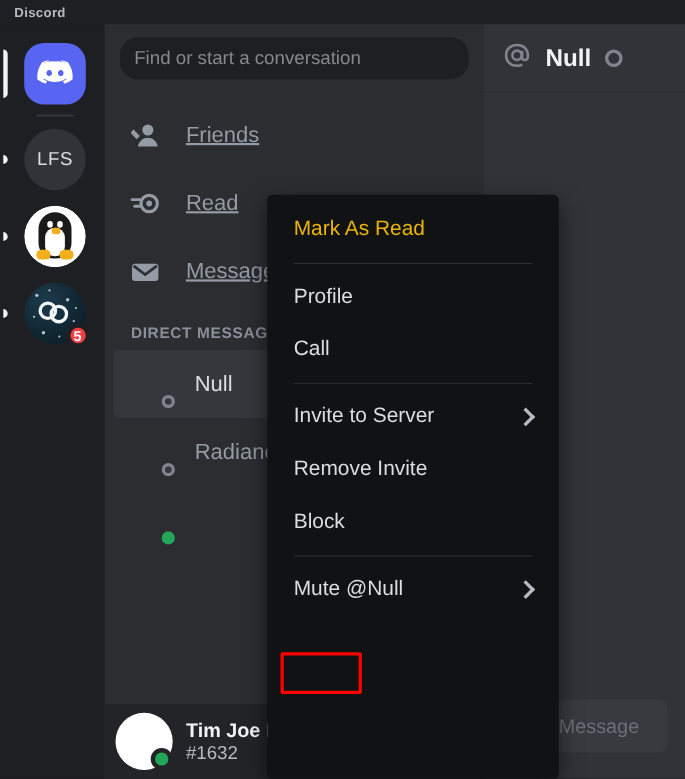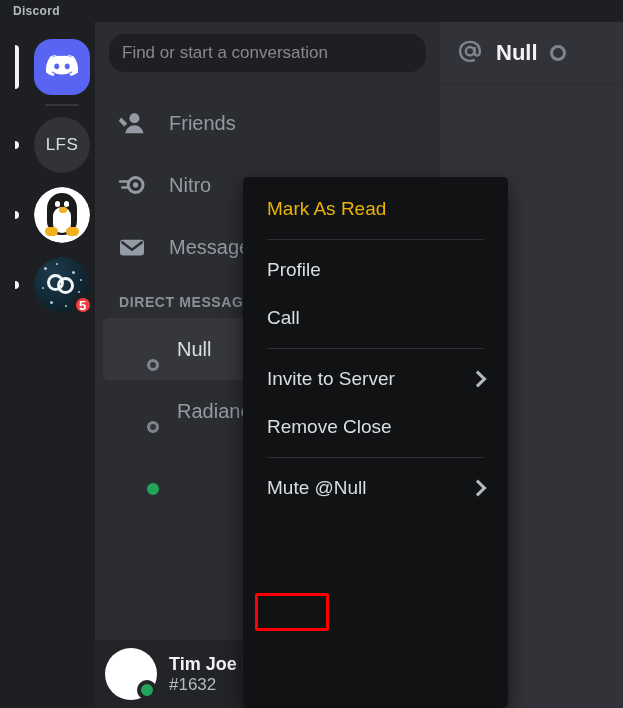--- a/index.html
+++ b/index.html
@@ -18,21 +18,20 @@
   }
   .titlebar-text {
     margin-left: 13px; font-size: 12px; font-weight: bold;
     color: #b5bac1; letter-spacing: .3px;
   }
 
   
   .rail {
     position: absolute; left: 0; top: 22px; width: 100px; height: 686px;
     background: #1e1f22;
-    margin-left: 12px;
   }
   .rail-inner { padding-top: 10px; display: flex; flex-direction: column; align-items: center; }
   .server-slot { position: relative; width: 95px; height: 70px; display: flex; align-items: center; justify-content: center; }
   .server-icon {
     width: 56px; height: 56px; border-radius: 28px;
     display: flex; align-items: center; justify-content: center;
     overflow: hidden; position: relative;
   }
   .server-icon.home { background: #5865f2; border-radius: 18px; }
   .server-icon.plain { background: #313338; color: #dbdee1; font-size: 17px; letter-spacing: .5px; }
@@ -75,21 +74,21 @@
     display: flex; align-items: center; padding: 0 13px;
   }
   .search-text { color: #87898c; font-size: 17px; }
 
   .nav { padding: 8px 8px 0 8px; flex: none; }
   .nav-item {
     height: 62px; display: flex; align-items: center; padding: 0 12px;
     border-radius: 6px; color: #949ba4; gap: 20px;
   }
   .nav-item .ico { width: 34px; display: flex; align-items: center; justify-content: center; }
-  .nav-label { font-size: 20px; color: #949ba4; white-space: nowrap; }
+  .nav-label { font-size: 20px; color: #949ba4; white-space: nowrap; text-decoration: underline; }
 
   .dm-head {
     padding: 16px 12px 8px 24px; font-size: 14px; letter-spacing: .6px;
     color: #8a9099; font-weight: bold;
   }
   .dm-list { padding: 0 8px; flex: 1 1 auto; overflow: hidden; }
   .dm-row {
     height: 62px; display: flex; align-items: center; gap: 16px;
     border-radius: 6px; padding: 0 10px;
   }
@@ -261,21 +260,21 @@
 
       <div class="nav-item">
         <span class="ico">
           <svg width="30" height="24" viewBox="0 0 24 20" aria-hidden="true">
             <circle cx="15" cy="10" r="6.2" fill="none" stroke="#949ba4" stroke-width="2.4"></circle>
             <circle cx="15" cy="10" r="2.2" fill="#949ba4"></circle>
             <rect x="1" y="6" width="8" height="2.2" rx="1.1" fill="#949ba4"></rect>
             <rect x="3" y="11" width="6" height="2.2" rx="1.1" fill="#949ba4"></rect>
           </svg>
         </span>
-        <span class="nav-label">Nitro</span>
+        <span class="nav-label">Read</span>
       </div>
 
       <div class="nav-item">
         <span class="ico">
           <svg width="30" height="24" viewBox="0 0 24 20" aria-hidden="true">
             <rect x="2" y="4" width="20" height="13" rx="2.4" fill="#949ba4"></rect>
             <path d="M3.2 5.6 L12 12.2 L20.8 5.6" fill="none" stroke="#2b2d31" stroke-width="2"></path>
           </svg>
         </span>
         <span class="nav-label">Message Requests</span>
@@ -333,20 +332,26 @@
       <span>
         <svg width="28" height="28" viewBox="0 0 24 24" aria-hidden="true">
           <path fill="none" stroke="#80848e" stroke-width="2" d="M16 8.6v5.1c0 1.3.9 2.2 2.1 2.2 1.4 0 2.4-1.2 2.4-3.4 0-5-3.4-8.3-8.4-8.3S3.5 7.2 3.5 12.1 7 20.4 12 20.4c1.6 0 3-.3 4.1-.8"></path>
           <circle cx="12" cy="12.2" r="3.6" fill="none" stroke="#80848e" stroke-width="2"></circle>
         </svg>
       </span>
       <span class="chat-title">Null</span>
       <span class="chat-status"></span>
     </div>
     <div class="chat-body"></div>
+    <div class="composer-wrap">
+      <div class="composer">
+        <span class="plus"></span>
+        <span class="composer-text">Message</span>
+      </div>
+    </div>
   </div>
 
   <div class="ctxmenu">
 
     <div class="ctx-item disabled">
       <span>Mark As Read</span>
     </div>
     <div class="ctx-sep"></div>
 
     <div class="ctx-item">
@@ -355,21 +360,24 @@
     <div class="ctx-item">
       <span>Call</span>
     </div>
     <div class="ctx-sep"></div>
 
     <div class="ctx-item">
       <span>Invite to Server</span>
       <span class="chev"></span>
     </div>
     <div class="ctx-item">
-      <span>Remove Close</span>
+      <span>Remove Invite</span>
+    </div>
+    <div class="ctx-item">
+      <span>Block</span>
     </div>
     <div class="ctx-sep"></div>
 
     <div class="ctx-item">
       <span>Mute @Null</span>
       <span class="chev"></span>
     </div>
 
   </div>
 

